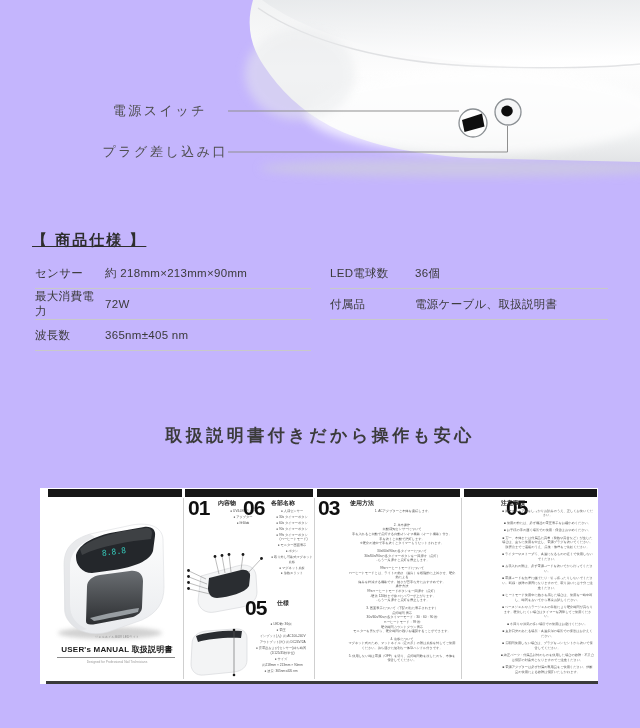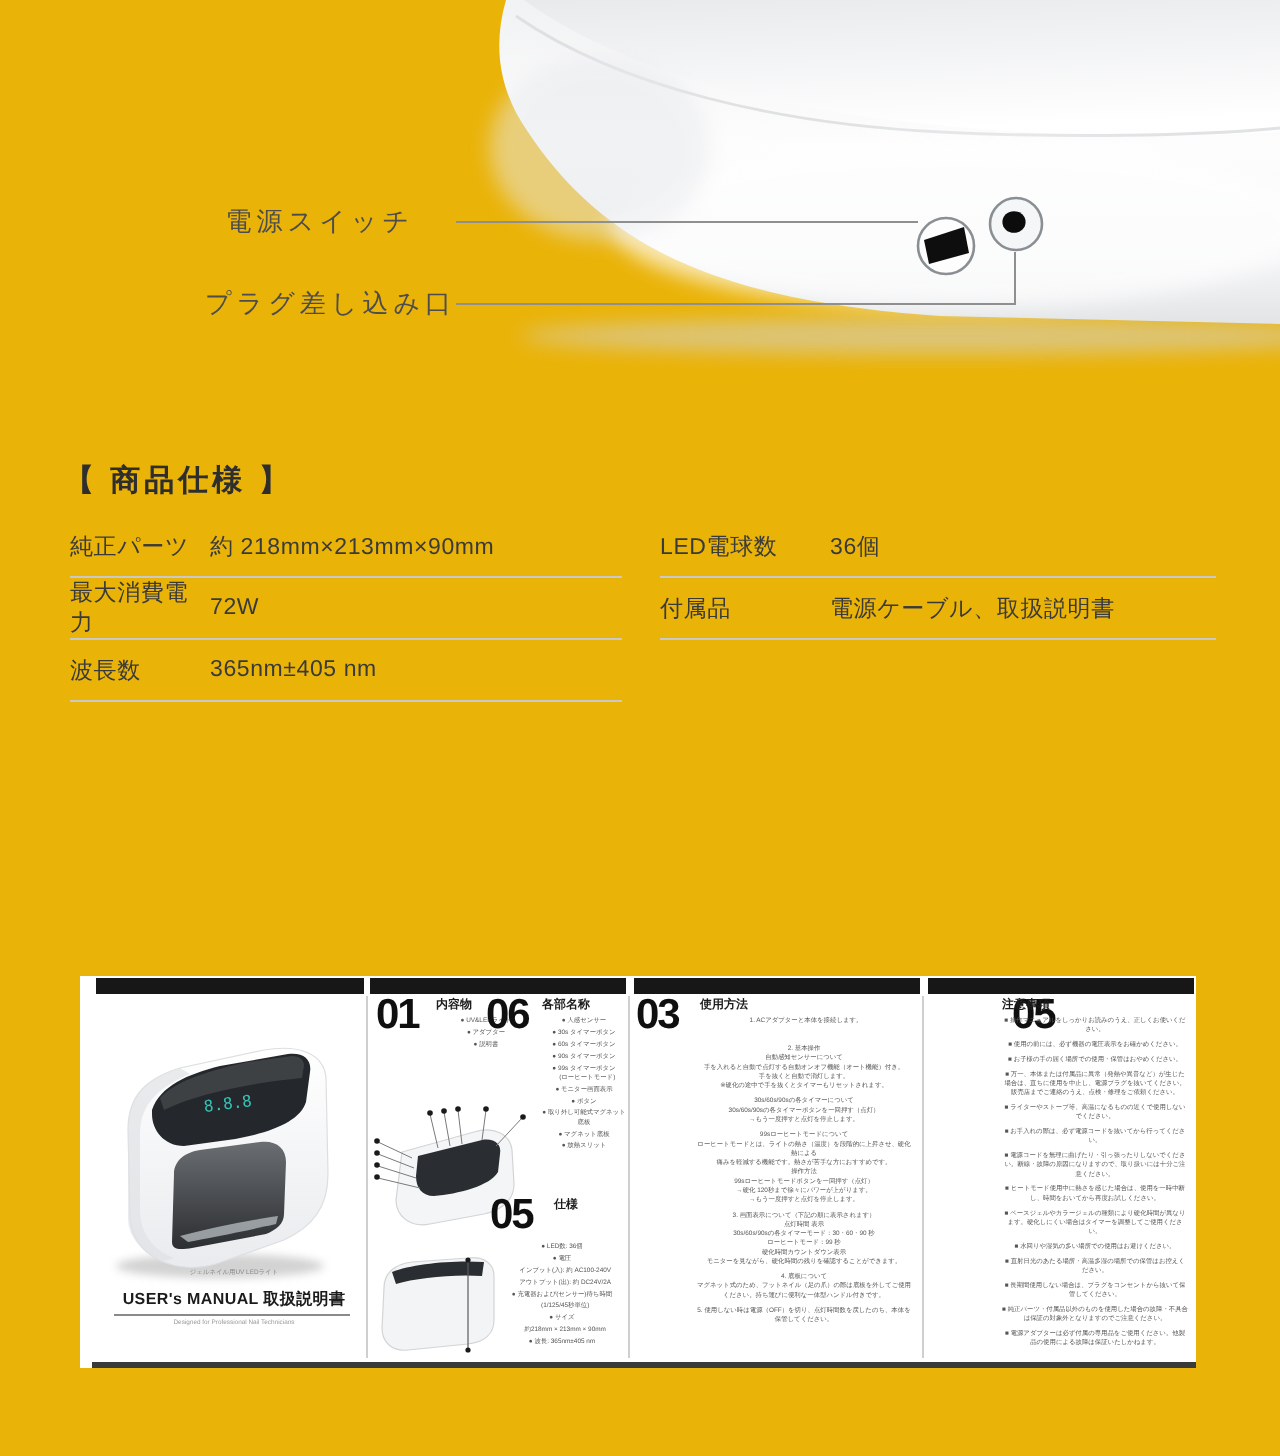--- a/index.html
+++ b/index.html
@@ -1,29 +1,29 @@
 <!DOCTYPE html>
 <html><head>
 <meta charset="utf-8">
 <style>
   html,body{margin:0;padding:0;background:#ffffff;}
-  .page{position:relative;width:640px;height:728px;background:#eab308;overflow:hidden;
+  .page{position:relative;width:640px;height:728px;background:#c4b5fd;overflow:hidden;
         font-family:"Liberation Sans","DejaVu Sans",sans-serif;color:#3a3a3a;}
 
   
   .hero{position:absolute;left:0;top:0;width:640px;height:210px;}
   .hero svg{position:absolute;left:0;top:0;}
   .hero-label{position:absolute;left:0;text-align:right;font-size:13px;font-weight:500;
               color:#4d4d4d;letter-spacing:2.5px;white-space:nowrap;}
   .lbl-power{width:207px;top:102px;}
   .lbl-plug{width:212px;top:143px;margin-left:16px;}
 
   
   .spec-heading{position:absolute;left:32px;top:231px;font-size:15px;font-weight:700;
-                letter-spacing:2px;color:#2e2e2e;}
+                letter-spacing:2px;color:#2e2e2e;text-decoration:underline;}
   .spec-col{position:absolute;top:258px;}
   .col-left{left:35px;width:276px;}
   .col-right{left:330px;width:278px;}
   .spec-row{display:flex;align-items:center;height:30px;border-bottom:1px solid #c9c9c9;
             font-size:11.5px;color:#3a3a3a;letter-spacing:0.3px;}
   .col-left .spec-label{flex:0 0 70px;}
   .col-right .spec-label{flex:0 0 85px;}
 
   
   .manual-heading{position:absolute;left:0;top:424px;width:640px;text-align:center;
@@ -99,21 +99,21 @@
     </svg>
     <div class="hero-label lbl-power">電源スイッチ</div>
     <div class="hero-label lbl-plug">プラグ差し込み口</div>
   </div>
 
   <div class="spec-heading">【 商品仕様 】</div>
 
   <div class="spec-col col-left">
 
       <div class="spec-row">
-        <span class="spec-label">純正パーツ</span>
+        <span class="spec-label">センサー</span>
         <span class="spec-value">約 218mm×213mm×90mm</span>
       </div>
 
       <div class="spec-row">
         <span class="spec-label">最大消費電力</span>
         <span class="spec-value">72W</span>
       </div>
 
       <div class="spec-row">
         <span class="spec-label">波長数</span>
@@ -127,20 +127,21 @@
         <span class="spec-label">LED電球数</span>
         <span class="spec-value">36個</span>
       </div>
 
       <div class="spec-row">
         <span class="spec-label">付属品</span>
         <span class="spec-value">電源ケーブル、取扱説明書</span>
       </div>
     </div>
 
+  <div class="manual-heading">取扱説明書付きだから操作も安心</div>
 
   <div class="manual">
     <div class="bar bar1"></div>
     <div class="bar bar2"></div>
     <div class="bar bar3"></div>
     <div class="bar bar4"></div>
     <div class="vdiv vd1"></div>
     <div class="vdiv vd2"></div>
     <div class="vdiv vd3"></div>
     <div class="bbar"></div>

